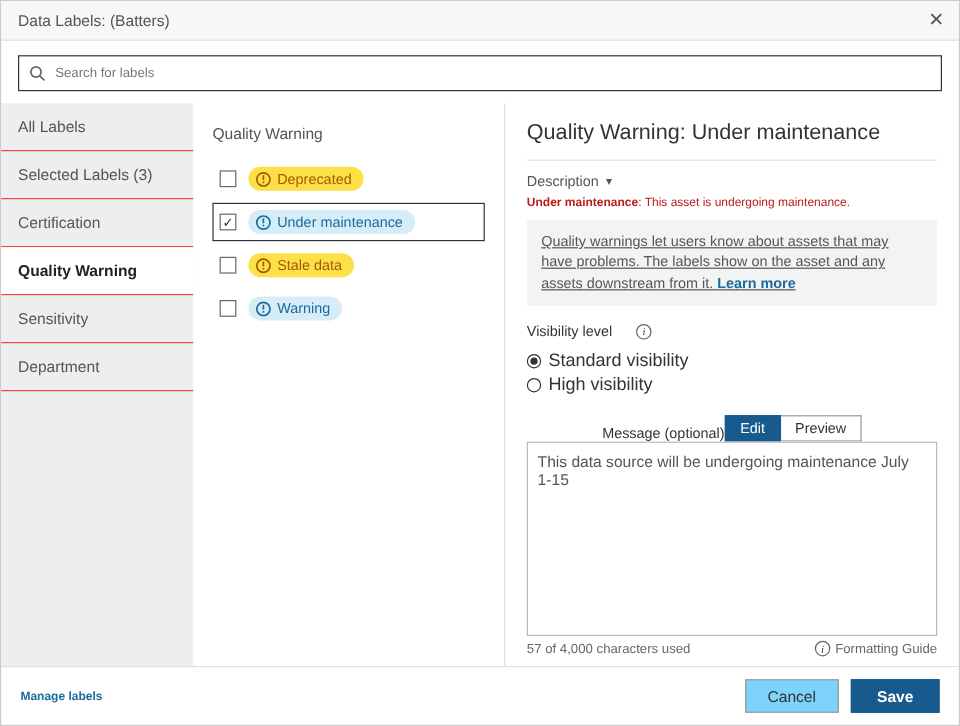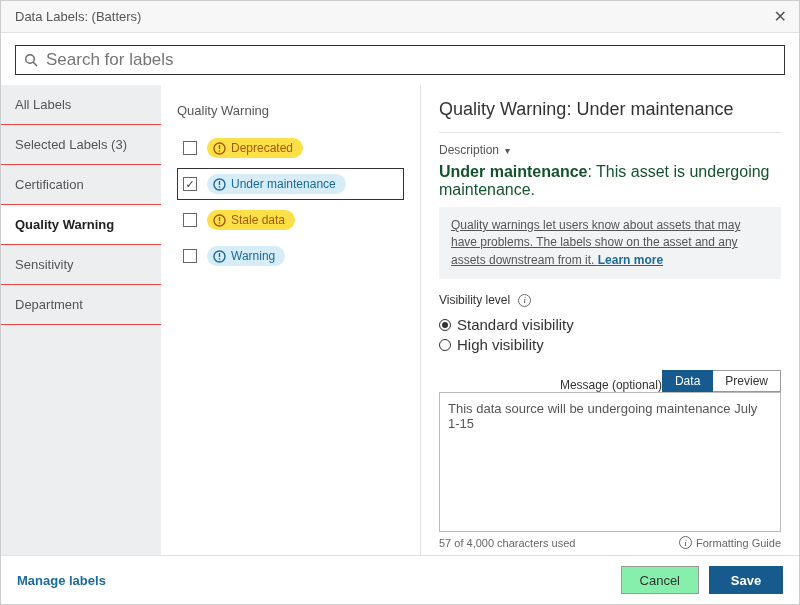--- a/index.html
+++ b/index.html
@@ -3,59 +3,59 @@
 <meta charset="utf-8">
 <style>
   * { box-sizing: border-box; }
   html, body { margin: 0; padding: 0; font-family: -apple-system, BlinkMacSystemFont, "Segoe UI", Arial, sans-serif; font-size: 12px; color: #333; background: #fff; }
   .dialog { width: 800px; height: 605px; border: 1px solid #ccc; display: flex; flex-direction: column; }
   .titlebar { display: flex; align-items: center; justify-content: space-between; padding: 6px 12px 6px 14px; background: #f7f7f7; border-bottom: 1px solid #e1e1e1; font-size: 13px; color: #555; }
   .close-x { cursor: pointer; font-size: 16px; color: #555; }
   .search-wrap { padding: 12px 14px 10px; }
   .search { width: 100%; height: 30px; border: 1px solid #333; display: flex; align-items: center; padding: 0 8px; }
   .search svg { flex-shrink: 0; }
-  .search input { border: none; outline: none; flex: 1; font-size: 17px; padding-left: 8px; color: #0c4a6e; }
+  .search input { border: none; outline: none; flex: 1; font-size: 11px; padding-left: 8px; color: #0c4a6e; }
   .body { flex: 1; display: flex; min-height: 0; }
   .sidebar { width: 160px; background: #edeef0; display: flex; flex-direction: column; }
   .sidebar .tab { padding: 12px 14px; font-size: 13px; color: #555; border-bottom: 1px solid #ef4444; cursor: pointer; }
   .sidebar .tab.active { background: #fff; color: #222; font-weight: 600; }
   .mid { width: 260px; border-right: 1px solid #e1e1e1; padding: 18px 16px 10px; display: flex; flex-direction: column; }
   .mid-title { font-size: 13px; color: #555; margin-bottom: 14px; }
   .label-row { display: flex; align-items: center; gap: 10px; padding: 6px 6px; margin-bottom: 4px; }
   .label-row.selected { border: 1.5px solid #333; padding: 5px 5px; }
   .chk { width: 14px; height: 14px; border: 1px solid #666; display: inline-flex; align-items: center; justify-content: center; font-size: 11px; color: #333; background: #fff; cursor: pointer; flex-shrink: 0; }
   .chk.checked::after { content: "✓"; }
   .pill { display: inline-flex; align-items: center; gap: 5px; padding: 3px 10px 3px 6px; border-radius: 12px; font-size: 12px; }
   .pill.orange { background: #fde047; color: #a55a00; }
   .pill.blue   { background: #d6ecf7; color: #1a6a9e; }
   .pill svg { width: 13px; height: 13px; }
   .right { flex: 1; padding: 14px 18px 8px; display: flex; flex-direction: column; min-height: 0; }
   .right h2 { margin: 0 0 8px 0; font-size: 18px; font-weight: 400; color: #333; }
   .hline { border-top: 1px solid #e3e3e3; margin: 4px 0 10px; }
   .desc-row { display: flex; align-items: center; gap: 6px; font-size: 12px; color: #555; margin-bottom: 6px; cursor: pointer; }
-  .desc-text { font-size: 16px; color: #14532d; margin-bottom: 8px; }
+  .desc-text { font-size: 10px; color: #b91c1c; margin-bottom: 8px; }
   .desc-text b { font-weight: 600; }
   .info-box { background: #f2f3f4; padding: 10px 12px; font-size: 12px; color: #555; line-height: 1.45; text-decoration: underline; }
   .info-box a { color: #1a6a9e; text-decoration: none; font-weight: 600; }
-  .section-label { font-size: 12px; color: #333; margin: 14px 0 6px; display: flex; align-items: center; gap: 8px; }
+  .section-label { font-size: 12px; color: #333; margin: 14px 0 6px; display: flex; align-items: center; gap: 20px; }
   .radio-row { display: flex; align-items: center; gap: 6px; font-size: 15px; margin: 3px 0; cursor: pointer; }
   .radio { width: 12px; height: 12px; border: 1px solid #333; border-radius: 50%; display: inline-flex; align-items: center; justify-content: center; }
   .radio.checked::after { content: ""; width: 6px; height: 6px; background: #333; border-radius: 50%; }
-  .msg-header { display: flex; align-items: flex-end; justify-content: flex-end; margin-top: 14px; }
+  .msg-header { display: flex; align-items: flex-end; justify-content: center; margin-top: 14px; }
   .tab-btns { display: flex; }
   .tab-btn { border: 1px solid #999; padding: 3px 12px; font-size: 12px; cursor: pointer; }
   .tab-btn.edit { background: #175a8e; color: #fff; border-color: #175a8e; }
   .tab-btn.preview { background: #fff; color: #333; border-left: none; }
   .msg-area { flex: 1; border: 1px solid #bbb; padding: 8px; font-size: 13px; color: #555; resize: none; outline: none; font-family: inherit; min-height: 140px; }
   .msg-foot { display: flex; justify-content: space-between; align-items: center; font-size: 11px; color: #666; margin-top: 4px; }
   .fmt-guide { display: inline-flex; align-items: center; gap: 4px; cursor: pointer; }
   .footer { border-top: 1px solid #e1e1e1; padding: 10px 16px; display: flex; align-items: center; justify-content: space-between; }
-  .manage { color: #1a6a9e; font-size: 13px; font-weight: 600; cursor: pointer; }
+  .manage { color: #1a6a9e; font-size: 10px; font-weight: 600; cursor: pointer; }
   .btns { display: flex; gap: 10px; }
-  .btn { height: 28px; min-width: 74px; padding: 0 18px; font-size: 13px; border: 1px solid #999; background: #86efac; cursor: pointer; display: inline-flex; align-items: center; justify-content: center; }
+  .btn { height: 28px; min-width: 74px; padding: 0 18px; font-size: 13px; border: 1px solid #999; background: #7dd3fc; cursor: pointer; display: inline-flex; align-items: center; justify-content: center; }
   .btn.primary { background: #175a8e; border-color: #175a8e; color: #fff; font-weight: 600; }
   .info-ic { display: inline-flex; width: 13px; height: 13px; border: 1px solid #666; border-radius: 50%; align-items: center; justify-content: center; font-size: 9px; font-style: italic; font-family: serif; color: #444; }
 </style>
 </head>
 <body>
 
 <svg width="0" height="0" style="position:absolute">
   <defs>
     <g id="warn-ic">
       <circle cx="6.5" cy="6.5" r="5.5" fill="none" stroke="currentColor" stroke-width="1.4"></circle>
@@ -161,21 +161,21 @@
           </div>
           <div class="radio-row">
             <span class="radio"></span>
             <span>High visibility</span>
           </div>
         </div>
 
       <div class="msg-header">
         <span>Message (optional)</span>
         <div class="tab-btns">
-          <div class="tab-btn edit">Data</div>
+          <div class="tab-btn edit">Edit</div>
           <div class="tab-btn preview">Preview</div>
         </div>
       </div>
       <textarea class="msg-area" style="">This data source will be undergoing maintenance July 1-15</textarea>
       <div class="msg-foot">
         <span>57 of 4,000 characters used</span>
         <span class="fmt-guide">
           <span class="info-ic">i</span>
           <span>Formatting Guide</span>
         </span>

